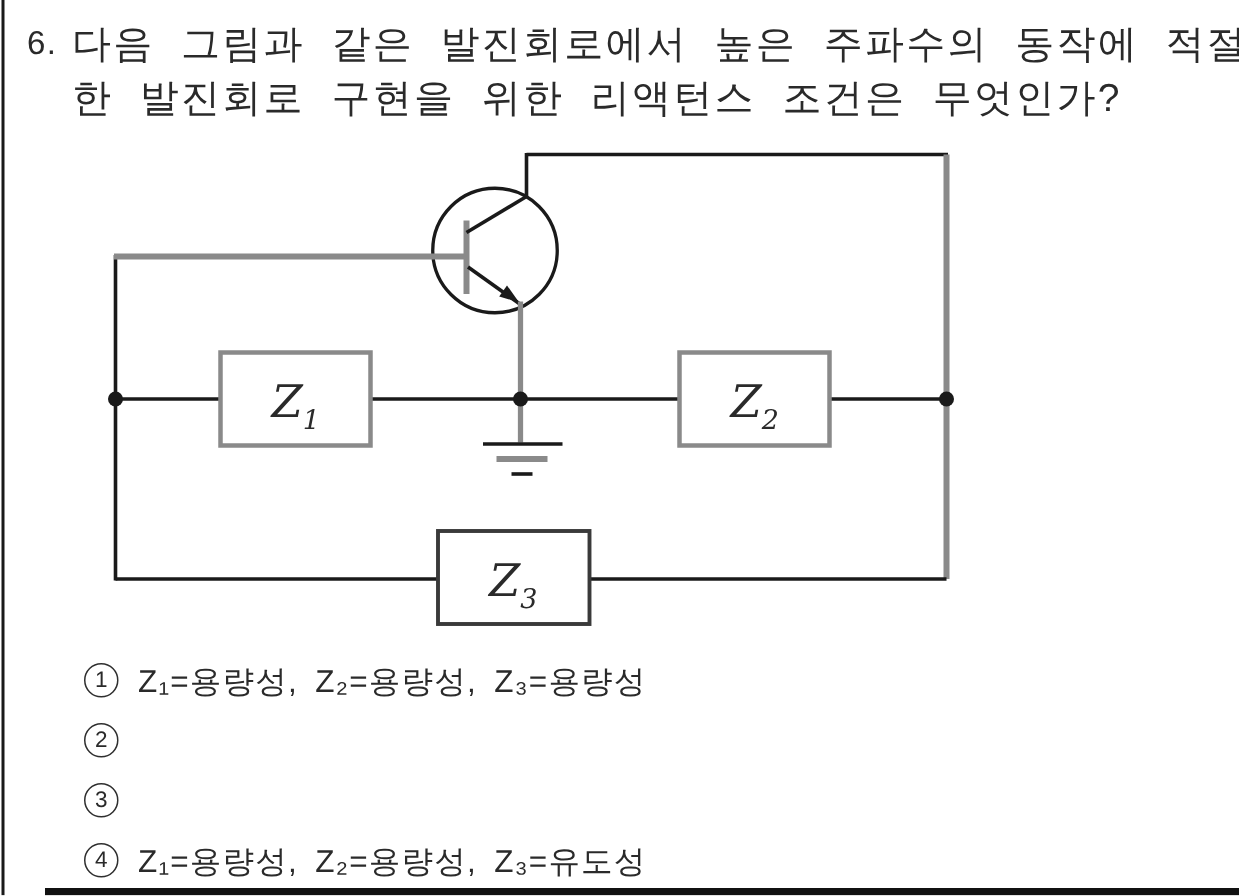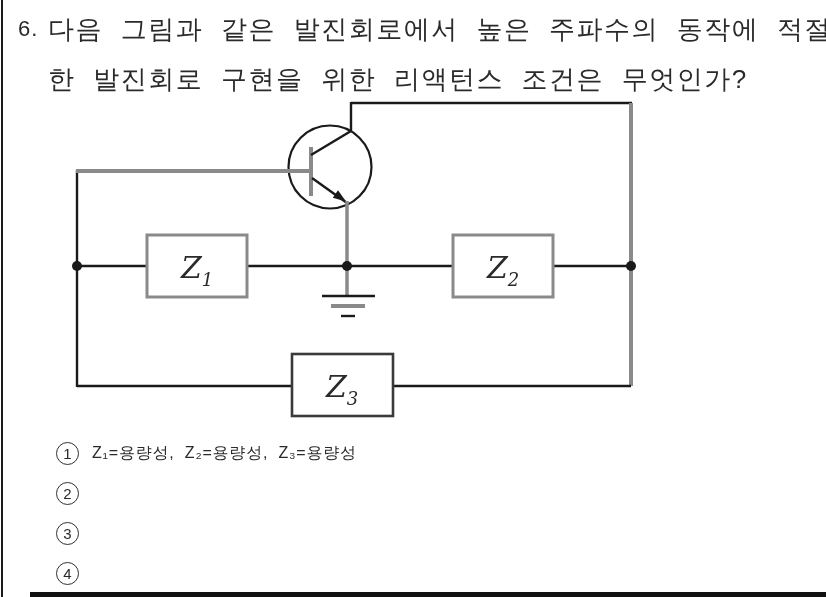--- a/index.html
+++ b/index.html
@@ -8,21 +8,21 @@
     font-family:"Liberation Sans","DejaVu Sans",sans-serif;color:#2a2a2a;
   }
   .page-border-left{position:absolute;left:1px;top:0;width:2px;height:597px;background:#1a1a1a;}
   .page-bar-bottom{position:absolute;left:30px;top:592px;width:796px;height:5px;background:#111;}
 
   
   .question{position:absolute;left:18px;top:14px;width:790px;}
   .q-row{display:flex;align-items:flex-start;}
   .q-num{font-size:22px;line-height:30px;width:30px;flex:0 0 30px;letter-spacing:1px;}
   .q-line{font-size:26px;line-height:30px;letter-spacing:1.5px;word-spacing:9px;white-space:nowrap;}
-  .q-line2{margin-left:30px;margin-top:20px;}
+  .q-line2{margin-left:30px;margin-top:6px;}
 
   
   .circuit-svg{position:absolute;left:0;top:0;width:826px;height:597px;}
   .wire-black{stroke:#1a1a1a;stroke-width:2.4;fill:none;}
   .wire-gray{stroke:#8a8a8a;stroke-width:4;fill:none;}
   .wire-gray-thin{stroke:#8a8a8a;stroke-width:3.5;fill:none;}
   .tr-outline{stroke:#1a1a1a;stroke-width:2.2;fill:#ffffff;}
   .zbox-gray{stroke:#8a8a8a;stroke-width:3;fill:#ffffff;}
   .zbox-dark{stroke:#3a3a3a;stroke-width:2.6;fill:#ffffff;}
   .dot{fill:#1a1a1a;stroke:none;}
@@ -31,21 +31,21 @@
   .zsub{font-size:18px;}
 
   
   .choices{position:absolute;left:56px;top:440px;width:520px;}
   .choice{display:flex;align-items:center;height:27px;margin-bottom:13px;}
   .cnum{
     flex:0 0 23px;width:23px;height:23px;border:1.6px solid #2f2f2f;border-radius:50%;
     display:inline-flex;align-items:center;justify-content:center;
     font-size:15px;line-height:1;color:#2a2a2a;margin-right:13px;box-sizing:border-box;
   }
-  .ctext{font-size:16px;letter-spacing:0.8px;word-spacing:5px;white-space:nowrap;color:#2a2a2a;}
+  .ctext{font-size:21px;letter-spacing:0.8px;word-spacing:5px;white-space:nowrap;color:#2a2a2a;}
 </style>
 </head>
 <body>
 
 <div id="page">
 
   <div class="page-border-left"></div>
   <div class="page-bar-bottom"></div>
 
   <div class="question">
@@ -100,16 +100,17 @@
       <span class="ctext">Z₁=용량성, Z₂=용량성, Z₃=용량성</span>
     </div>
     <div class="choice">
       <span class="cnum">2</span>
     </div>
     <div class="choice">
       <span class="cnum">3</span>
     </div>
     <div class="choice">
       <span class="cnum">4</span>
+      <span class="ctext">Z₁=용량성, Z₂=용량성, Z₃=유도성</span>
     </div>
   </div>
 
 </div>
 
 </body></html>

